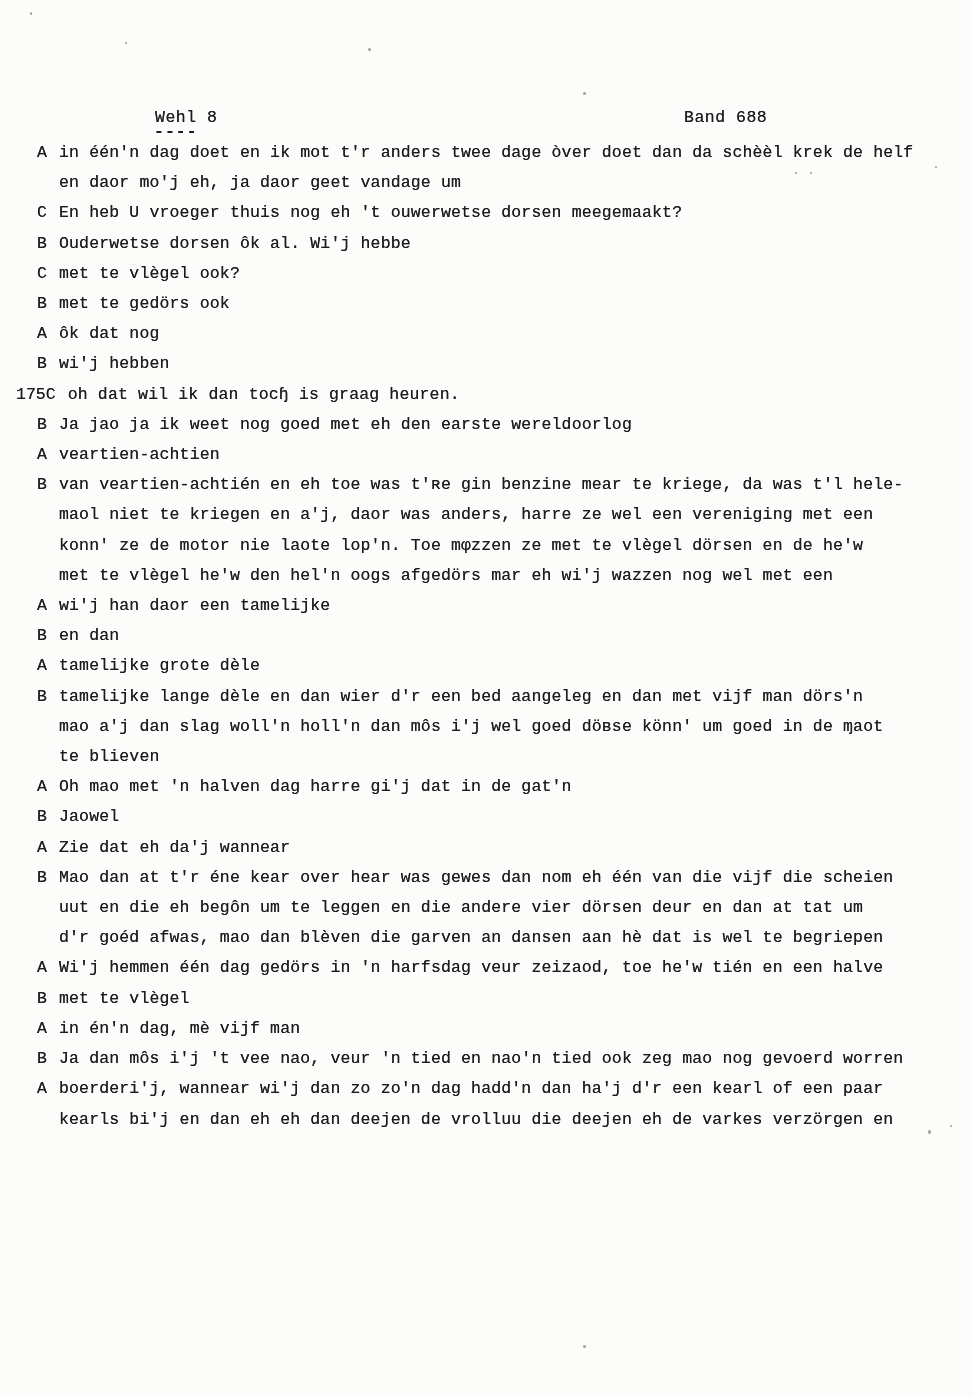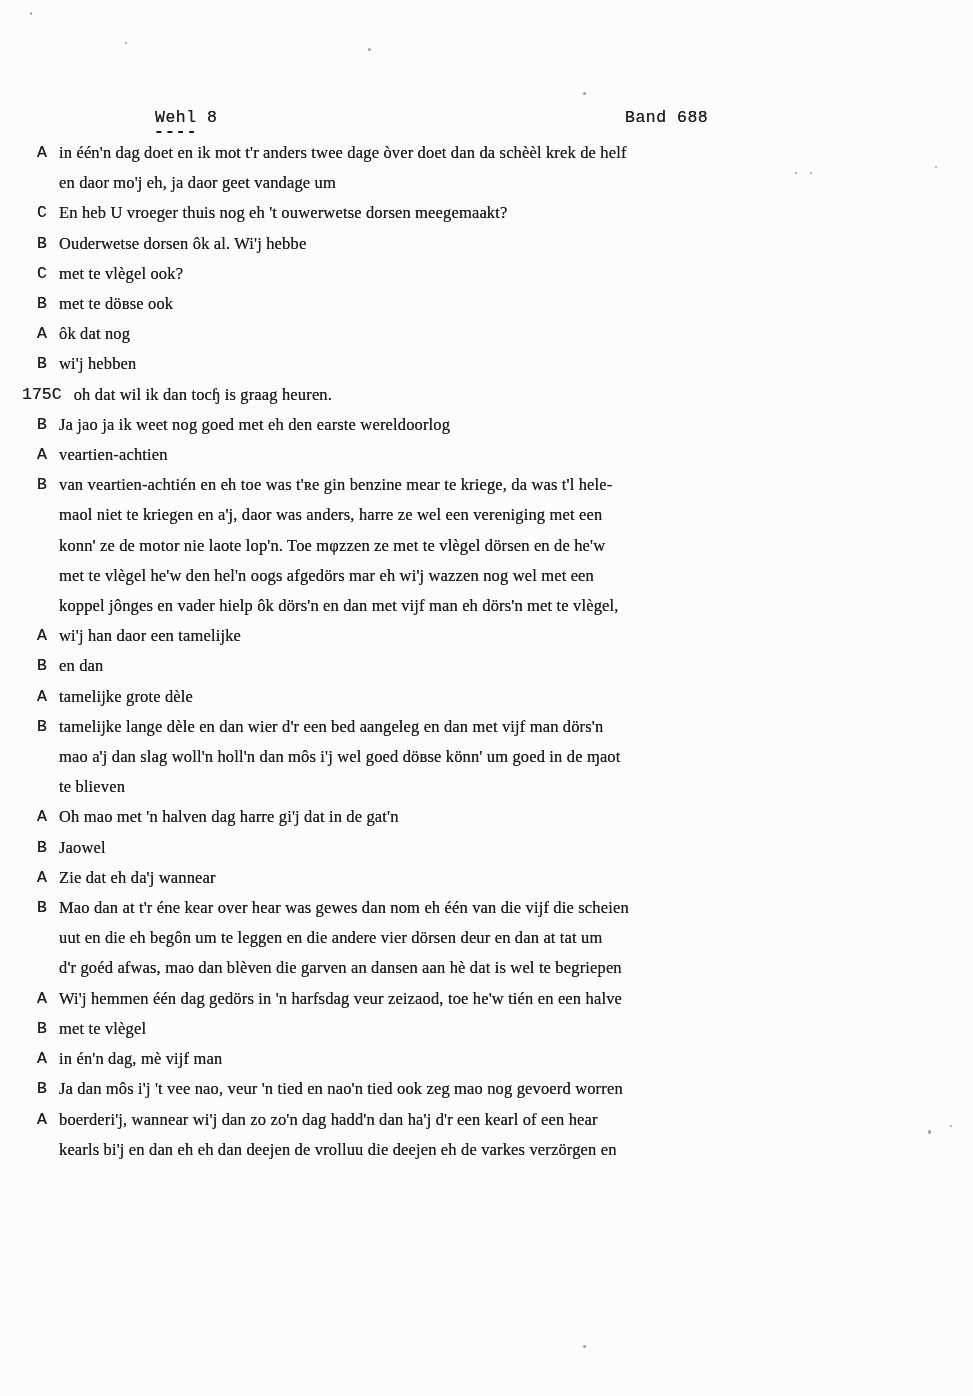--- a/index.html
+++ b/index.html
@@ -30,52 +30,51 @@
     position: absolute;
     top: 122px;
     left: 154px;
     letter-spacing: 1px;
     font-weight: bold;
     white-space: pre;
   }
   .hdr-right {
     position: absolute;
     top: 108px;
-    left: 625px;
+    left: 684px;
     letter-spacing: 0.5px;
     white-space: pre;
     text-align: right;
   }
   
   .transcript {
     position: absolute;
     top: 138px;
     left: 0;
     right: 0;
   }
   .entry {
     display: flex;
     align-items: flex-start;
   }
   .entry .num {
     flex: 0 0 37px;
-    padding-left: 22px;
+    padding-left: 16px;
     box-sizing: border-box;
     line-height: 30.2px;
     white-space: pre;
   }
   .entry .speaker {
     flex: 0 0 22px;
     line-height: 30.2px;
     white-space: pre;
   }
   .entry .text {
     flex: 1 1 auto;
     max-width: 900px;
-    font-family: Liberation Serif, serif;
   }
   .entry .text .line {
     line-height: 30.2px;
     white-space: pre;
     letter-spacing: 0.15px;
   }
   
   .transcript, .hdr-left, .hdr-right, .hdr-underline {
     text-shadow: 0 0 0.5px rgba(20,20,20,0.8);
   }
@@ -126,21 +125,21 @@
     <span class="speaker">C</span>
     <div class="text">
           <div class="line">met te vlègel ook?</div>
         </div>
   </div>
 
   <div class="entry">
     <span class="num"></span>
     <span class="speaker">B</span>
     <div class="text">
-          <div class="line">met te döʙse ook</div>
+          <div class="line">met te gedörs ook</div>
         </div>
   </div>
 
   <div class="entry">
     <span class="num"></span>
     <span class="speaker">A</span>
     <div class="text">
           <div class="line">ôk dat nog</div>
         </div>
   </div>
@@ -178,21 +177,20 @@
   </div>
 
   <div class="entry">
     <span class="num"></span>
     <span class="speaker">B</span>
     <div class="text">
           <div class="line">van veartien-achtién en eh toe was t'ʀe gin benzine mear te kriege, da was t'l hele-</div>
           <div class="line">maol niet te kriegen en a'j, daor was anders, harre ze wel een vereniging met een</div>
           <div class="line">konn' ze de motor nie laote lop'n. Toe mφzzen ze met te vlègel dörsen en de he'w</div>
           <div class="line">met te vlègel he'w den hel'n oogs afgedörs mar eh wi'j wazzen nog wel met een</div>
-          <div class="line">koppel jônges en vader hielp ôk dörs'n en dan met vijf man eh dörs'n met te vlègel,</div>
         </div>
   </div>
 
   <div class="entry">
     <span class="num"></span>
     <span class="speaker">A</span>
     <div class="text">
           <div class="line">wi'j han daor een tamelijke</div>
         </div>
   </div>
@@ -286,21 +284,21 @@
     <span class="speaker">B</span>
     <div class="text">
           <div class="line">Ja dan môs i'j 't vee nao, veur 'n tied en nao'n tied ook zeg mao nog gevoerd worren</div>
         </div>
   </div>
 
   <div class="entry">
     <span class="num"></span>
     <span class="speaker">A</span>
     <div class="text">
-          <div class="line">boerderi'j, wannear wi'j dan zo zo'n dag hadd'n dan ha'j d'r een kearl of een hear</div>
+          <div class="line">boerderi'j, wannear wi'j dan zo zo'n dag hadd'n dan ha'j d'r een kearl of een paar</div>
           <div class="line">kearls bi'j en dan eh eh dan deejen de vrolluu die deejen eh de varkes verzörgen en</div>
         </div>
   </div>
 </div>
 
   <div class="speck" style="left:368px;top:48px;width:3px;height:3px;"></div>
   <div class="speck" style="left:125px;top:42px;width:2px;height:2px;"></div>
   <div class="speck" style="left:583px;top:92px;width:3px;height:3px;"></div>
   <div class="speck" style="left:795px;top:172px;width:2px;height:2px;"></div>
   <div class="speck" style="left:810px;top:172px;width:2px;height:2px;"></div>

